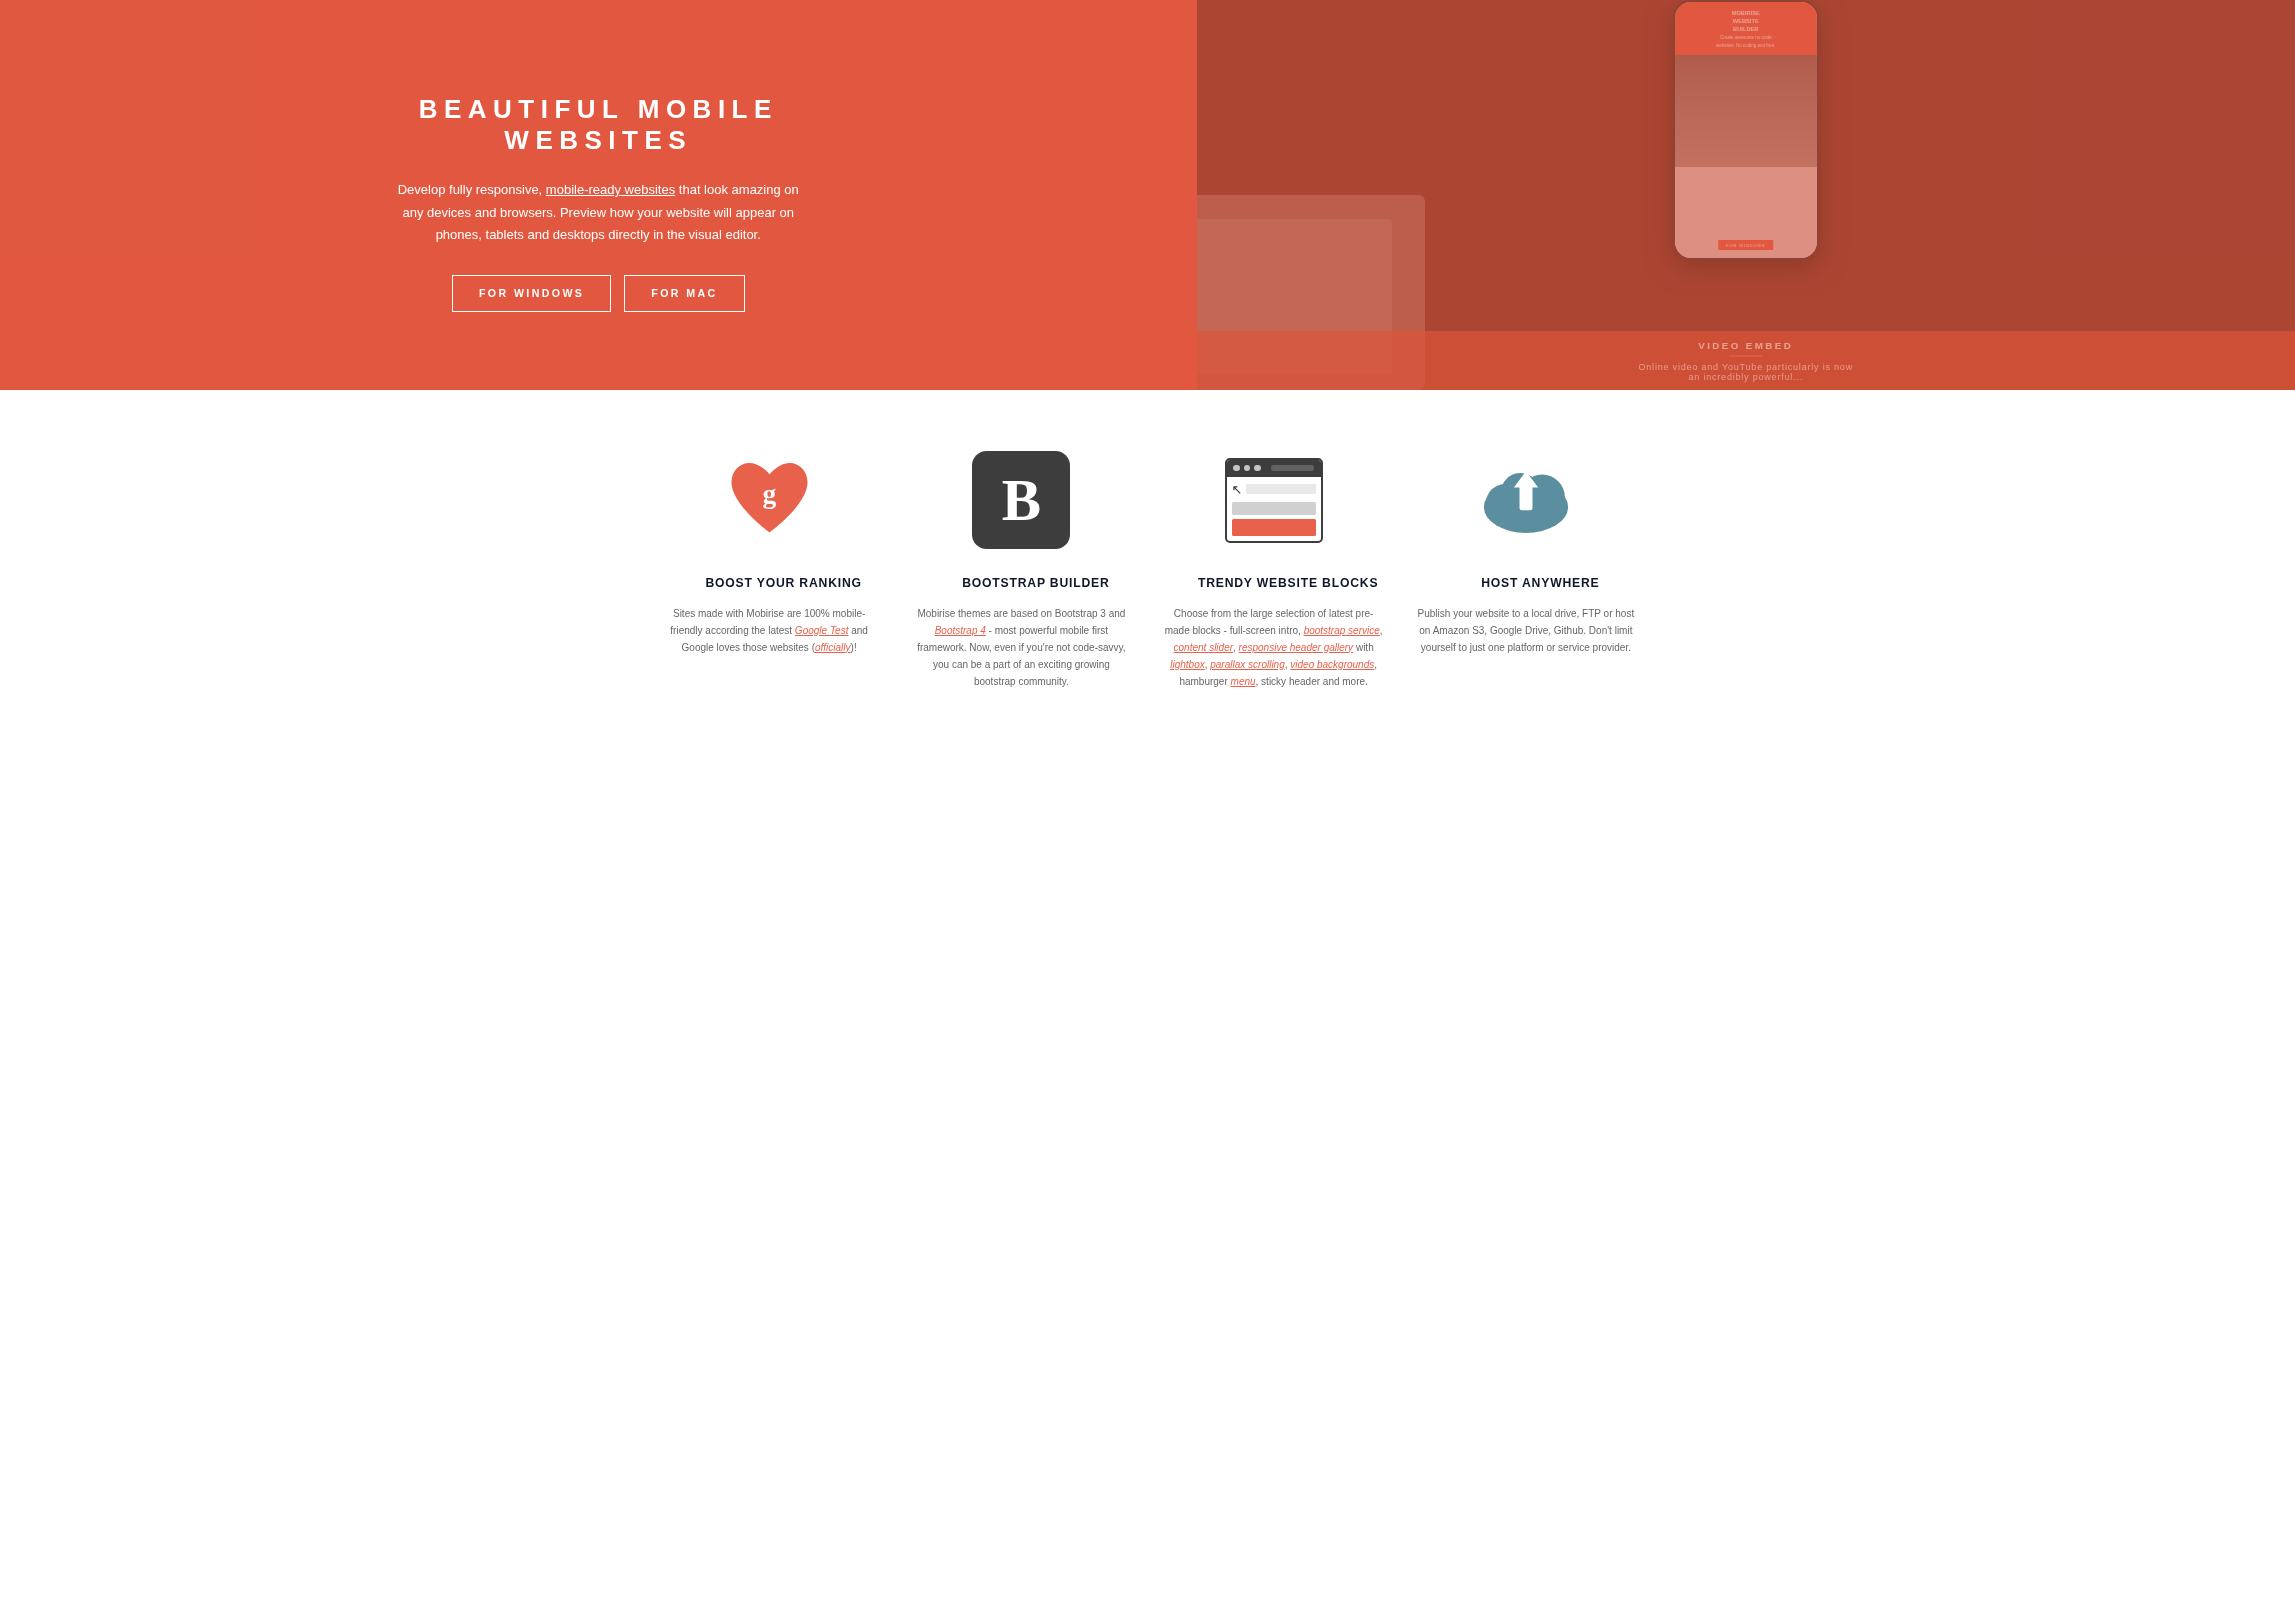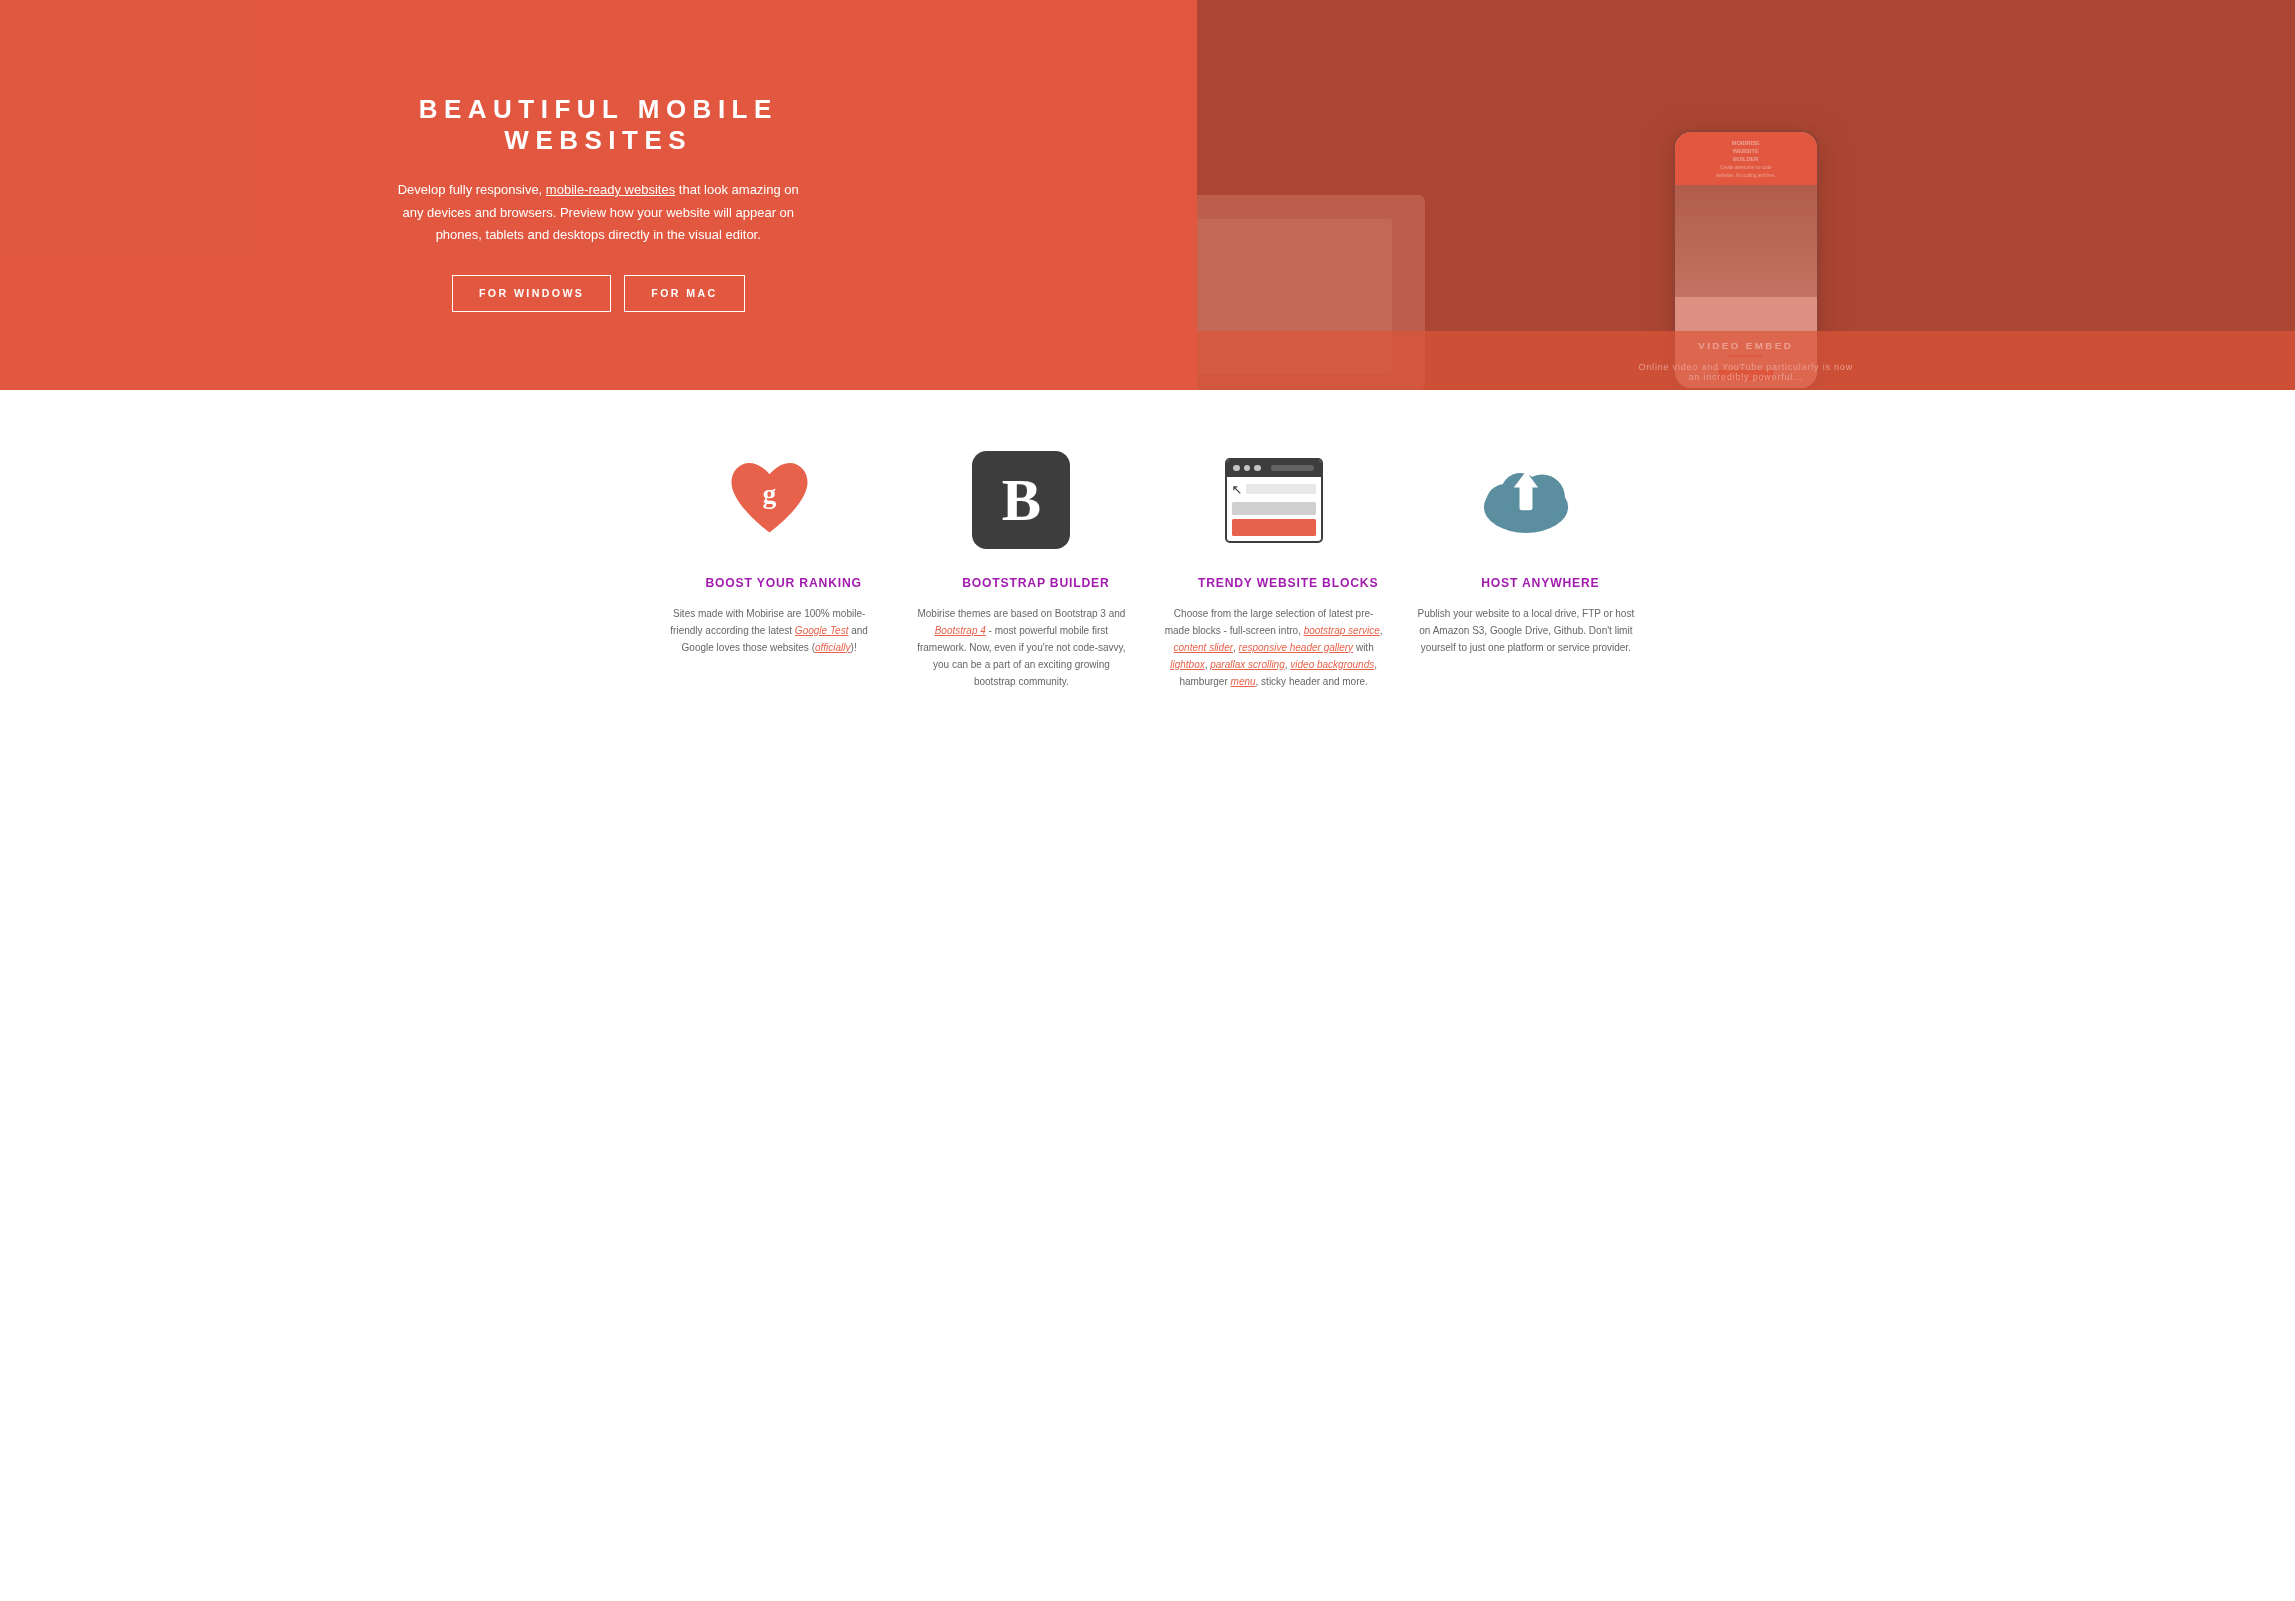--- a/index.html
+++ b/index.html
@@ -74,21 +74,21 @@
       flex: 1;
       position: relative;
       overflow: hidden;
     }
     
     .hero-image-area {
       width: 100%;
       height: 100%;
       background: #6e3a2e;
       display: flex;
-      align-items: flex-end;
+      align-items: flex-start;
       justify-content: center;
       position: relative;
     }
     
     .phone-mockup {
       width: 146px;
       height: 260px;
       background: #1a1a1a;
       border-radius: 18px;
       display: flex;
@@ -239,21 +239,21 @@
     }
     .browser-wrapper {
       position: relative;
     }
 
     .feature-title {
       font-size: 12.2px;
       font-weight: 800;
       letter-spacing: 0.8px;
       text-transform: uppercase;
-      color: #a21caf;
+      color: #0f172a;
       margin-bottom: 14.6px;
       margin-left: 29px;
     }
     .feature-desc {
       font-size: 10px;
       line-height: 1.7;
       color: #666;
     }
     .feature-desc a {
       color: #e8614a;

